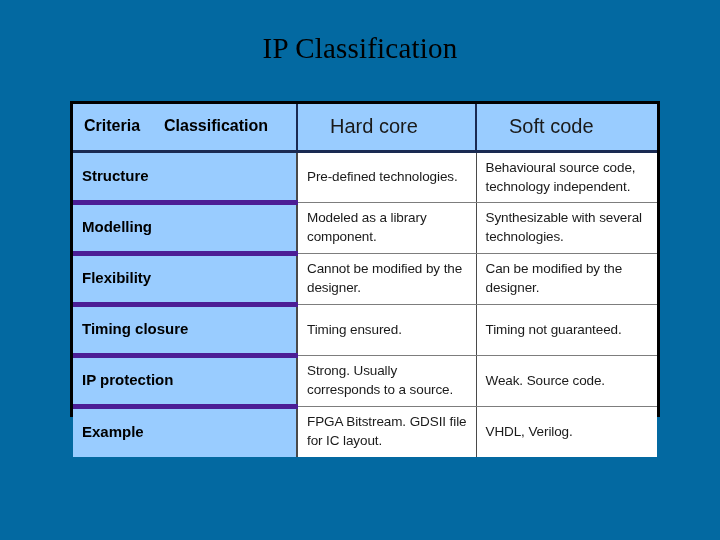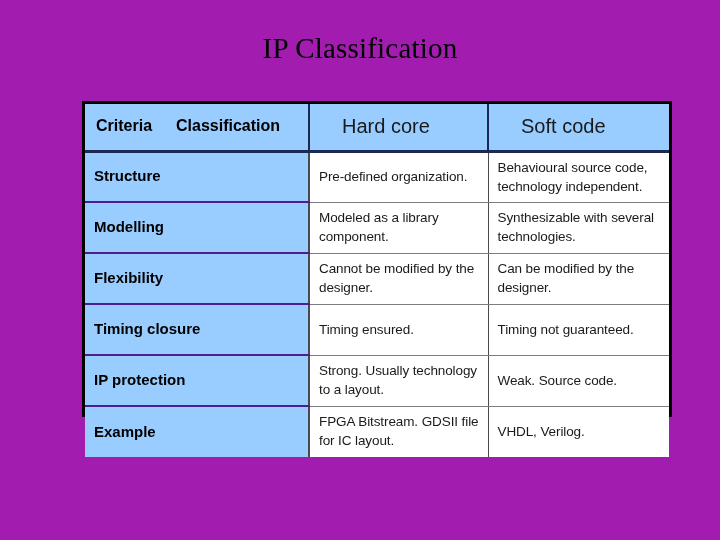--- a/index.html
+++ b/index.html
@@ -10,37 +10,37 @@
     width: 720px;
     height: 540px;
     background: #ffffff;
     font-family: "Liberation Sans", sans-serif;
     overflow: hidden;
   }
   .slide {
     position: relative;
     width: 720px;
     height: 540px;
-    background: #a21caf;
+    background: #0369a1;
   }
   .slide-title {
     position: absolute;
     left: 0;
     top: 32px;
     width: 720px;
     text-align: center;
     font-family: "Liberation Serif", serif;
     font-size: 29px;
     font-weight: normal;
     color: #000000;
     letter-spacing: 0.2px;
   }
   .table-wrap {
     position: absolute;
-    left: 82px;
+    left: 70px;
     top: 101px;
     width: 590px;
     height: 316px;
     border: 3px solid #000000;
     box-sizing: border-box;
     background: #ffffff;
   }
   table.ip-table {
     border-collapse: collapse;
     width: 100%;
@@ -101,21 +101,21 @@
   }
   tr.data-row:last-child td {
     border-bottom: none;
   }
   td.criteria-cell {
     background: #99ccff;
     border-right: 2px solid #4a4a4a;
     padding-left: 11px;
   }
   td.criteria-cell.blue-div {
-    border-bottom: 2px solid #4c1d95;
+    border-bottom: 5px solid #4c1d95;
   }
   .criteria-label {
     font-size: 15px;
     font-weight: bold;
     color: #000000;
     line-height: 1.15;
   }
   td.desc-cell {
     background: #ffffff;
     border-right: 1px solid #4a4a4a;
@@ -159,21 +159,21 @@
           <td class="core-head-last">
             <span class="head-core">Soft code</span>
           </td>
         </tr>
 
         <tr class="data-row">
           <td class="criteria-cell blue-div">
             <span class="criteria-label">Structure</span>
           </td>
           <td class="desc-cell">
-            <span class="desc-text">Pre-defined organization.</span>
+            <span class="desc-text">Pre-defined technologies.</span>
           </td>
           <td class="desc-cell-last">
             <span class="desc-text">Behavioural source code, technology independent.</span>
           </td>
         </tr>
 
         <tr class="data-row">
           <td class="criteria-cell blue-div">
             <span class="criteria-label">Modelling</span>
           </td>
@@ -207,21 +207,21 @@
           <td class="desc-cell-last">
             <span class="desc-text">Timing not guaranteed.</span>
           </td>
         </tr>
 
         <tr class="data-row">
           <td class="criteria-cell blue-div">
             <span class="criteria-label">IP protection</span>
           </td>
           <td class="desc-cell">
-            <span class="desc-text">Strong. Usually technology to a layout.</span>
+            <span class="desc-text">Strong. Usually corresponds to a source.</span>
           </td>
           <td class="desc-cell-last">
             <span class="desc-text">Weak. Source code.</span>
           </td>
         </tr>
 
         <tr class="data-row">
           <td class="criteria-cell">
             <span class="criteria-label">Example</span>
           </td>

